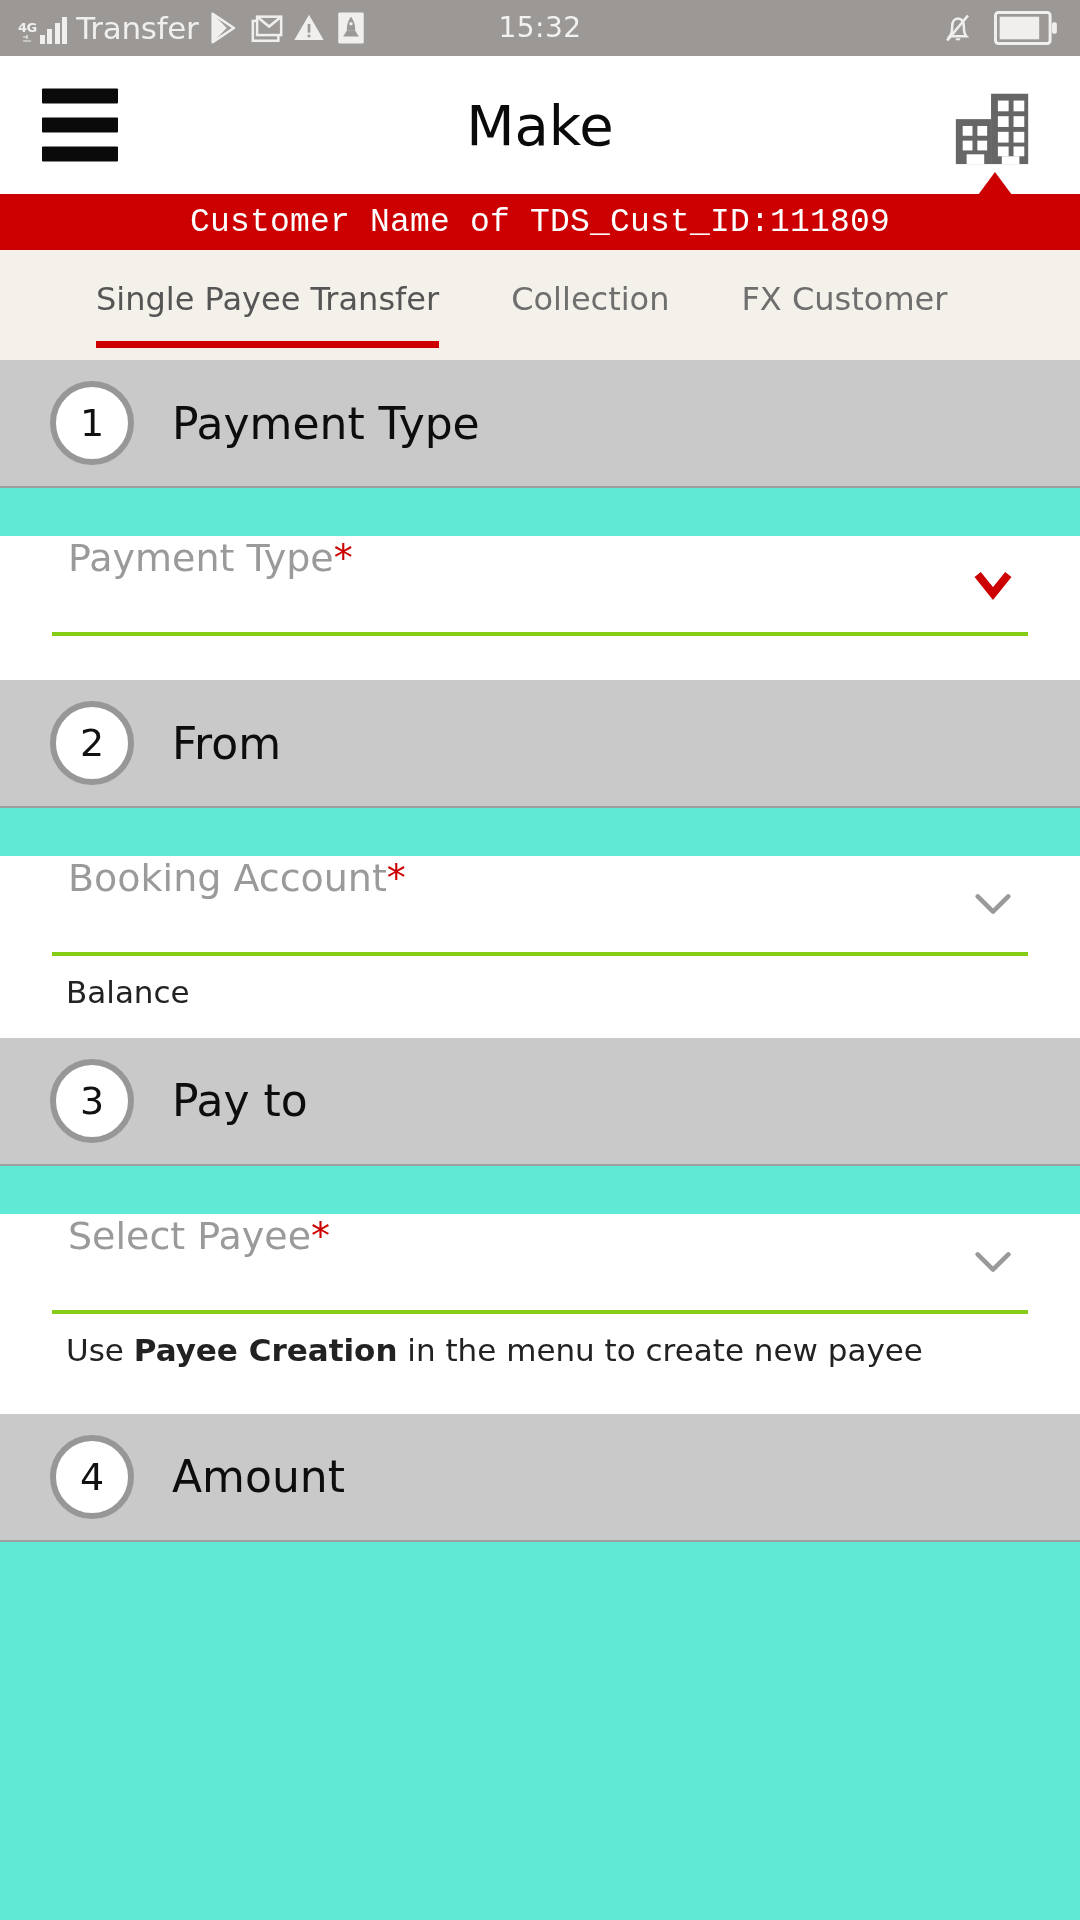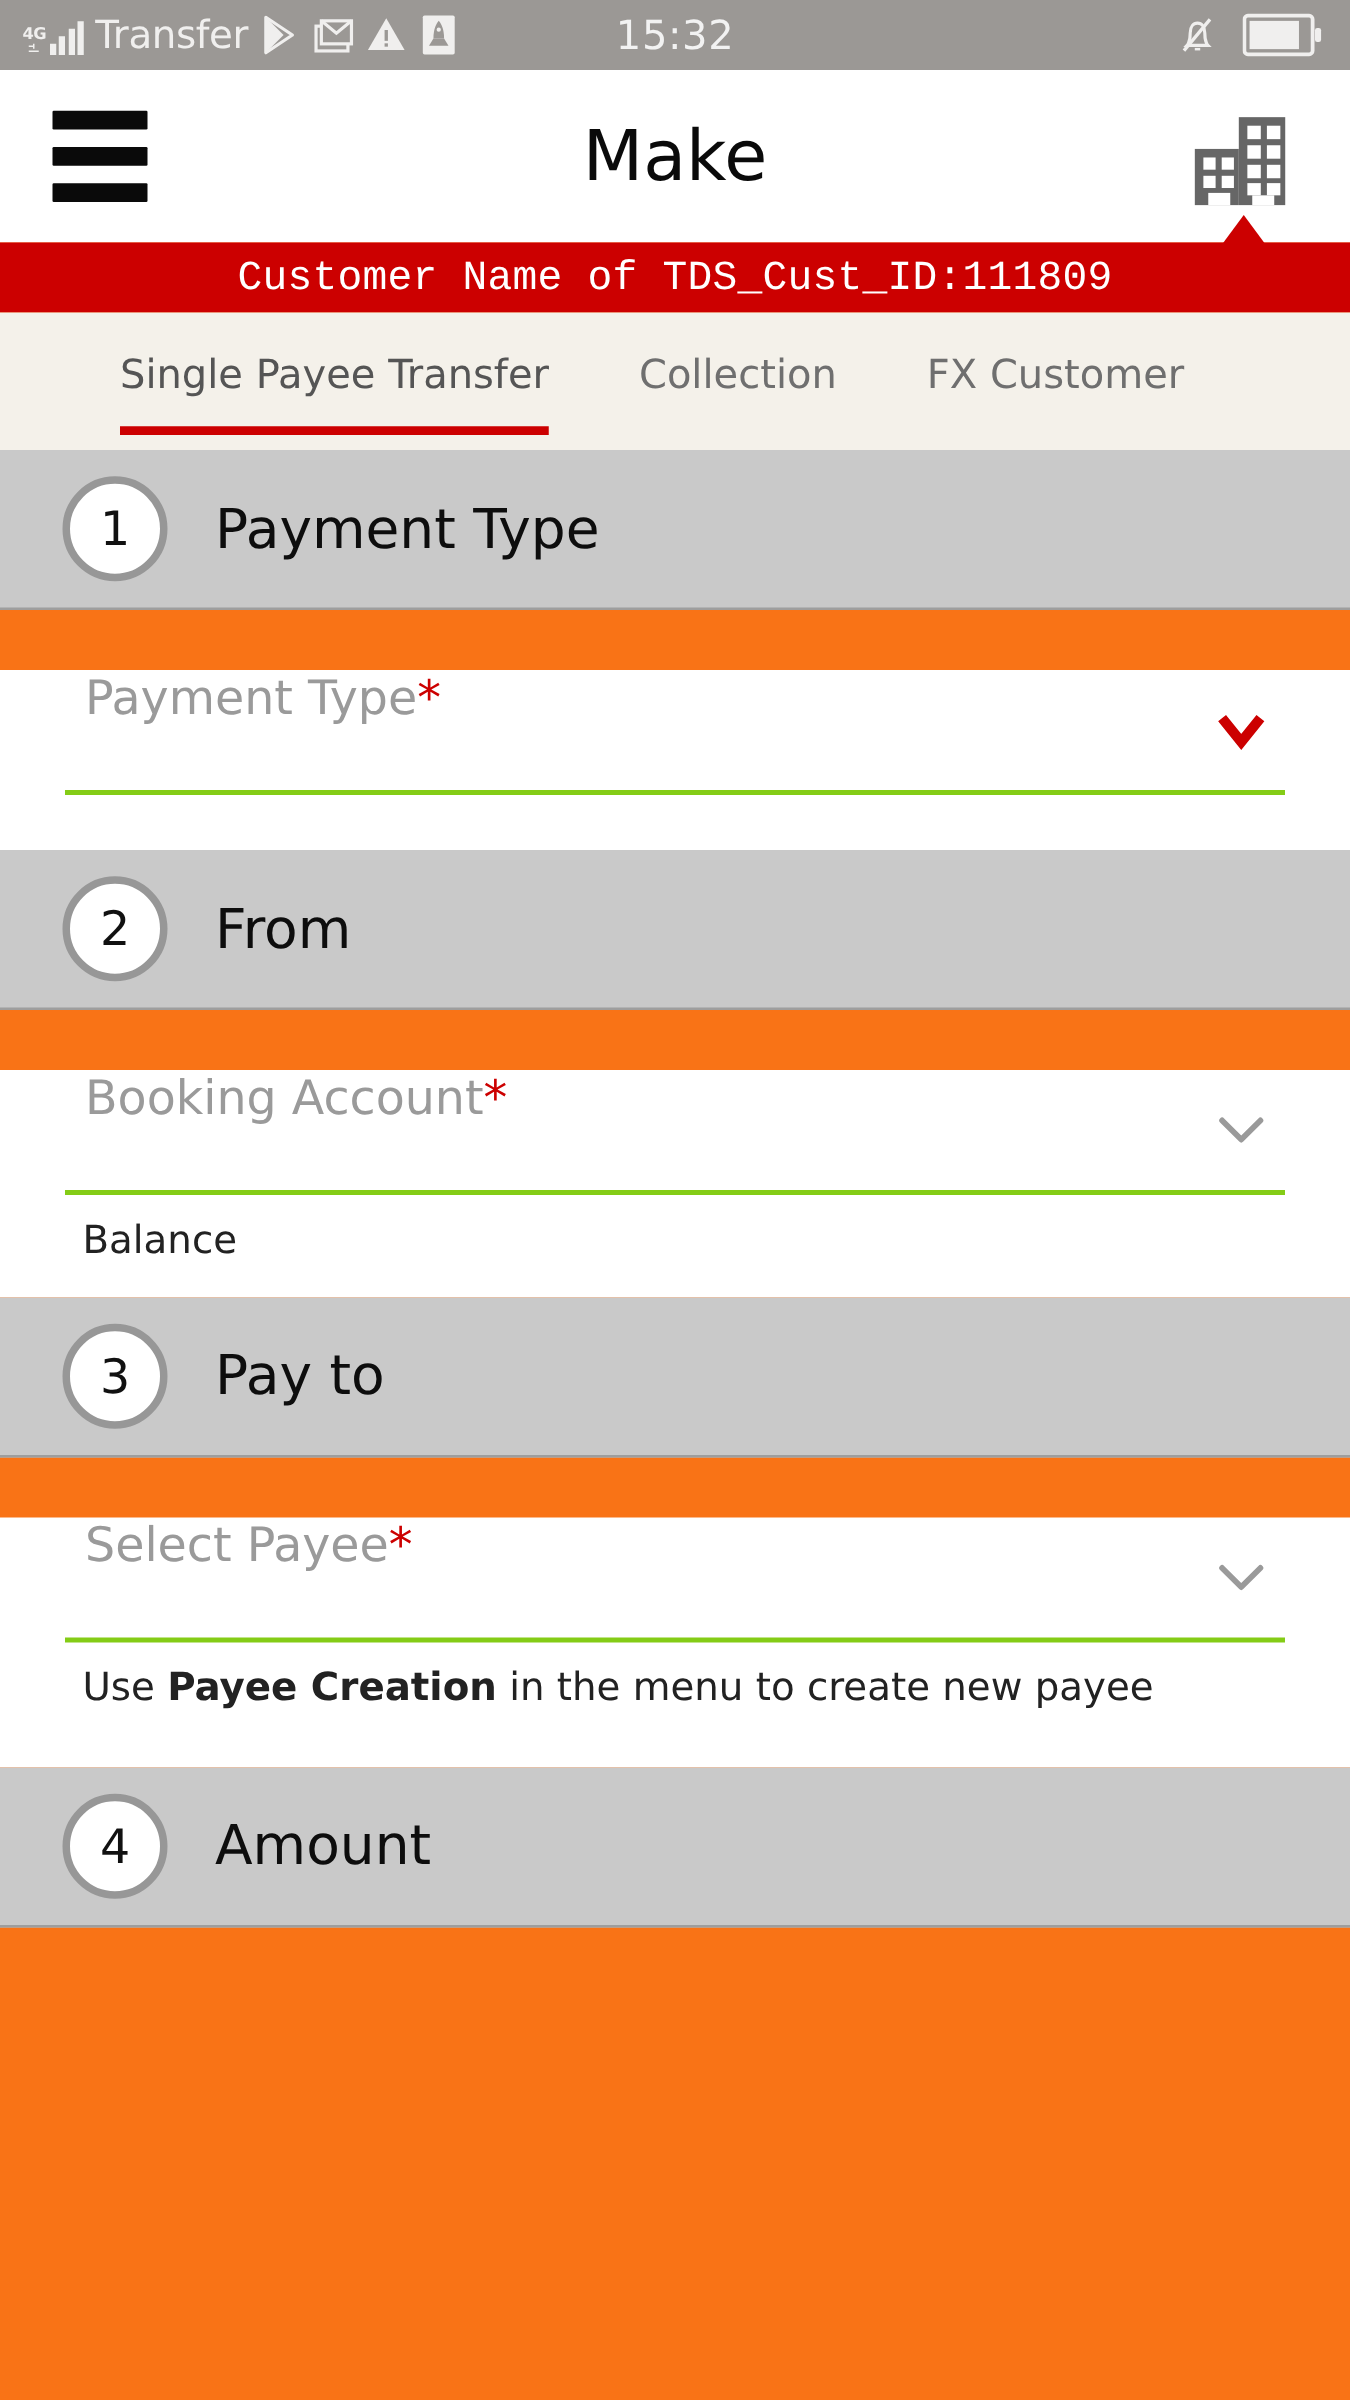--- a/index.html
+++ b/index.html
@@ -2,33 +2,33 @@
 <html><head>
 <meta charset="utf-8">
 <style>
   * { box-sizing: border-box; margin: 0; padding: 0; }
   html, body {
     width: 1080px; height: 1920px;
     background: #ffffff;
     font-family: "DejaVu Sans", sans-serif;
     overflow: hidden;
   }
-  .screen { width: 1080px; height: 1920px; position: relative; background:#f97316; }
+  .screen { width: 1080px; height: 1920px; position: relative; background:#5eead4; }
 
   
   .statusbar {
     height: 56px; background: #9b9895;
     display: flex; align-items: center;
     padding: 0 18px; position: relative;
   }
   .sb-left { display: flex; align-items: center; gap: 9px; }
   .sb-right { display: flex; align-items: center; gap: 16px; position:absolute; right: 22px; top:0; height:56px; }
   .sb-time {
     position: absolute; left: 0; right: 0; text-align: center;
-    color: #f2f2f2; font-size: 32px; letter-spacing: 0.5px;
+    color: #f2f2f2; font-size: 28px; letter-spacing: 0.5px;
     font-family: "DejaVu Sans", sans-serif; line-height:56px;
   }
   .carrier { color: #f0efee; font-size: 31px; letter-spacing: -0.3px; font-family:"DejaVu Sans", sans-serif;}
   .sig { display: flex; align-items: flex-end; gap: 2.5px; height: 30px; position:relative; }
   .sig i { width: 5px; background: #f0efee; display: block; }
   .sig i:nth-child(1){ height: 9px; }
   .sig i:nth-child(2){ height: 15px; }
   .sig i:nth-child(3){ height: 21px; }
   .sig i:nth-child(4){ height: 27px; }
   .g4 { color:#f0efee; font-size:13px; line-height:11px; font-weight:bold; margin-bottom:1px; letter-spacing:-0.5px;}

